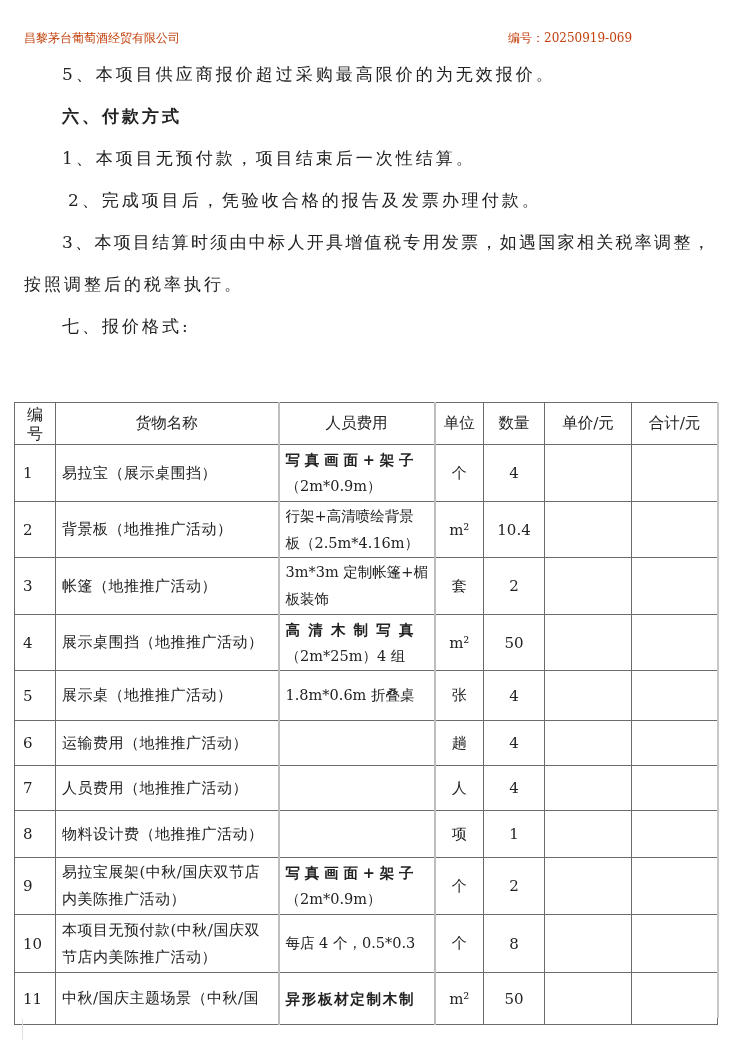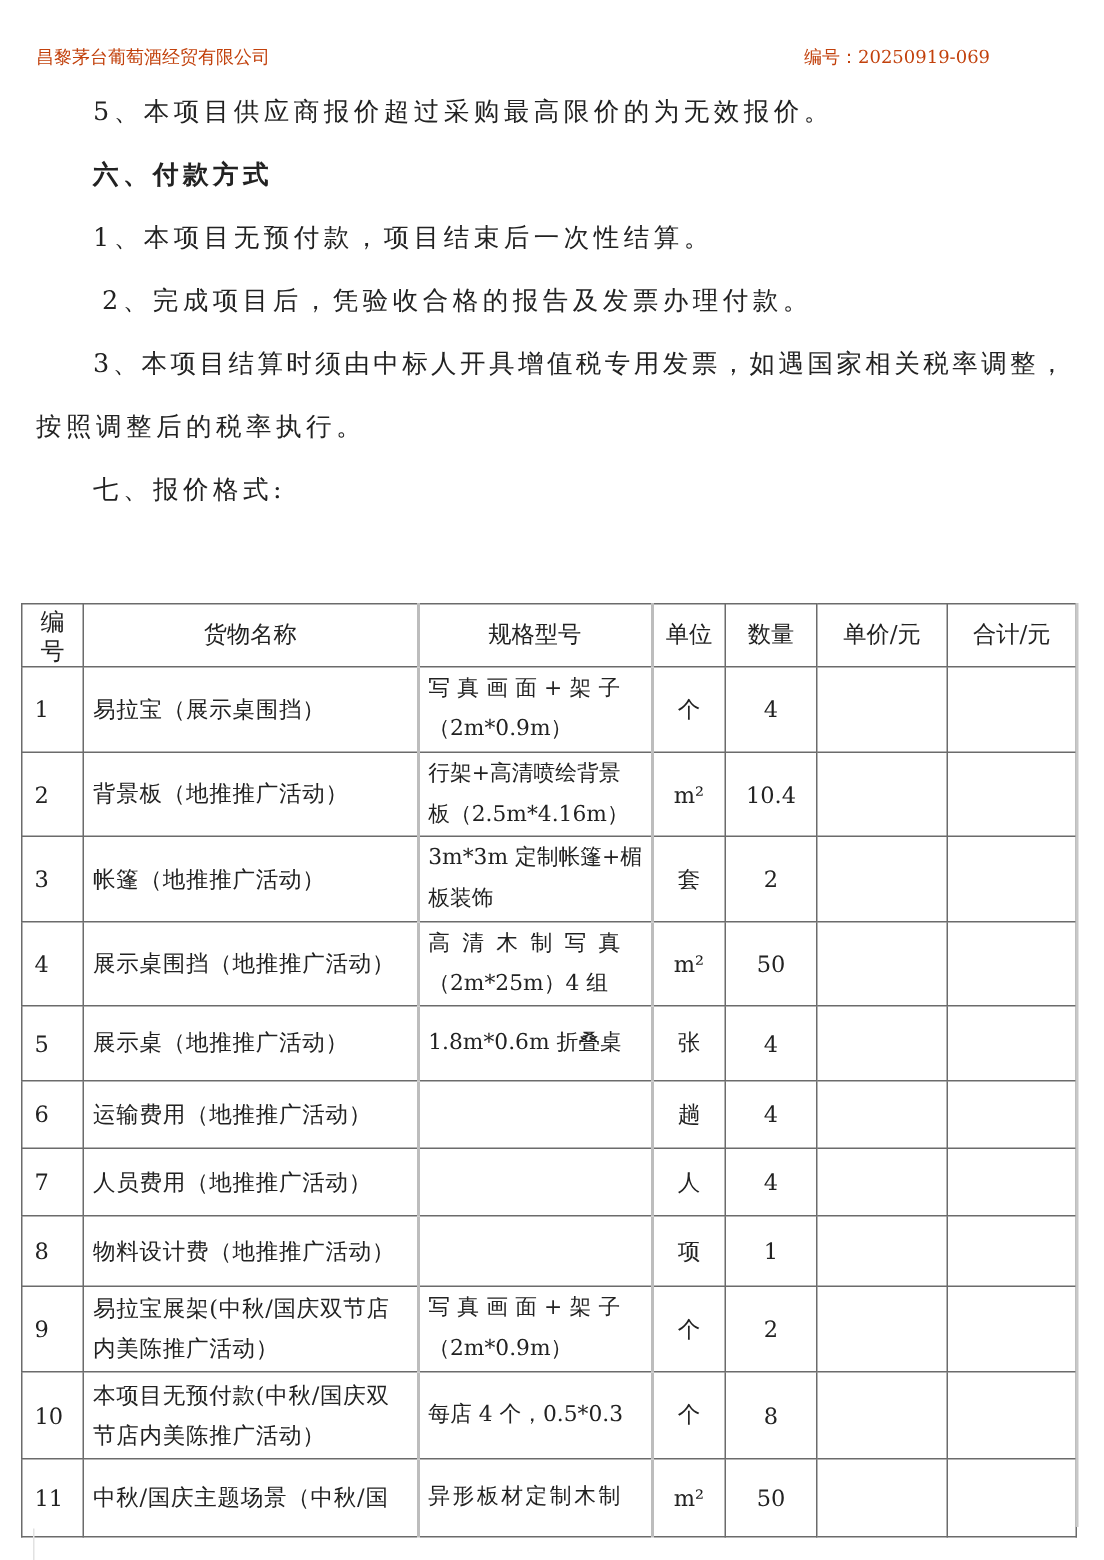--- a/index.html
+++ b/index.html
@@ -1,30 +1,30 @@
 <!DOCTYPE html>
 <html><head>
 <meta charset="utf-8">
 <style>
   html, body { margin:0; padding:0; background:#ffffff; }
   body { width:736px; height:1040px; position:relative; overflow:hidden;
          font-family:"DejaVu Serif","Liberation Serif",serif; color:#222; }
   .hdr { position:absolute; top:30px; font-size:12px; color:#c2410c; letter-spacing:0px; }
   .hdr-left { left:24px; }
-  .hdr-right { left:536px; }
+  .hdr-right { left:508px; }
   .para { position:absolute; font-size:17px; letter-spacing:3px; color:#222; white-space:nowrap; }
   table.quote { position:absolute; left:14px; top:402px; border-collapse:collapse; table-layout:fixed;
                 font-size:15px; color:#222; }
   table.quote td, table.quote th { border:1px solid #6b6b6b; padding:0; vertical-align:middle; font-weight:normal; }
   table.quote th { text-align:center; font-size:15.5px; }
   .c-no { text-align:left; padding-left:8px !important; }
   .c-name { text-align:left; padding-left:6px !important; line-height:27px; letter-spacing:0.5px; }
   .c-spec { text-align:left; padding-left:6px !important; line-height:27px; font-size:14.5px; border-left:2px solid #bdbdbd !important; border-right:2px solid #bdbdbd !important; }
   .c-c { text-align:center; }
-  .just { text-align:justify; text-align-last:justify; padding-right:20px; }
+  .just { text-align:justify; text-align-last:justify; padding-right:20px;font-weight:bold; }
   .page-edge { position:absolute; left:22px; top:1019px; width:1px; height:21px; background:#e2e2e2; }
   .right-edge { position:absolute; left:717px; top:402px; width:2px; height:616px; background:#c8c8c8; }
 </style>
 </head>
 <body>
 
 <div class="hdr hdr-left">昌黎茅台葡萄酒经贸有限公司</div>
 <div class="hdr hdr-right">编号：20250919-069</div>
 
 <div class="para" style="left:62px; top:63px;">5、本项目供应商报价超过采购最高限价的为无效报价。</div>
@@ -42,21 +42,21 @@
       <col style="width:156px">
       <col style="width:49px">
       <col style="width:61px">
       <col style="width:87px">
       <col style="width:86px">
   </colgroup>
   <tbody>
       <tr style="height:42px">
     <th style="line-height:19px; font-size:16px;"><span>编</span><br><span>号</span></th>
     <th>货物名称</th>
-    <th style="border-left:2px solid #bdbdbd; border-right:2px solid #bdbdbd;">规格型号</th>
+    <th style="border-left:2px solid #bdbdbd; border-right:2px solid #bdbdbd;">人员费用</th>
     <th>单位</th>
     <th>数量</th>
     <th>单价/元</th>
     <th>合计/元</th>
   </tr>
 
   <tr style="height:57px">
     <td class="c-no">1</td>
     <td class="c-name">易拉宝（展示桌围挡）</td>
     <td class="c-spec">

